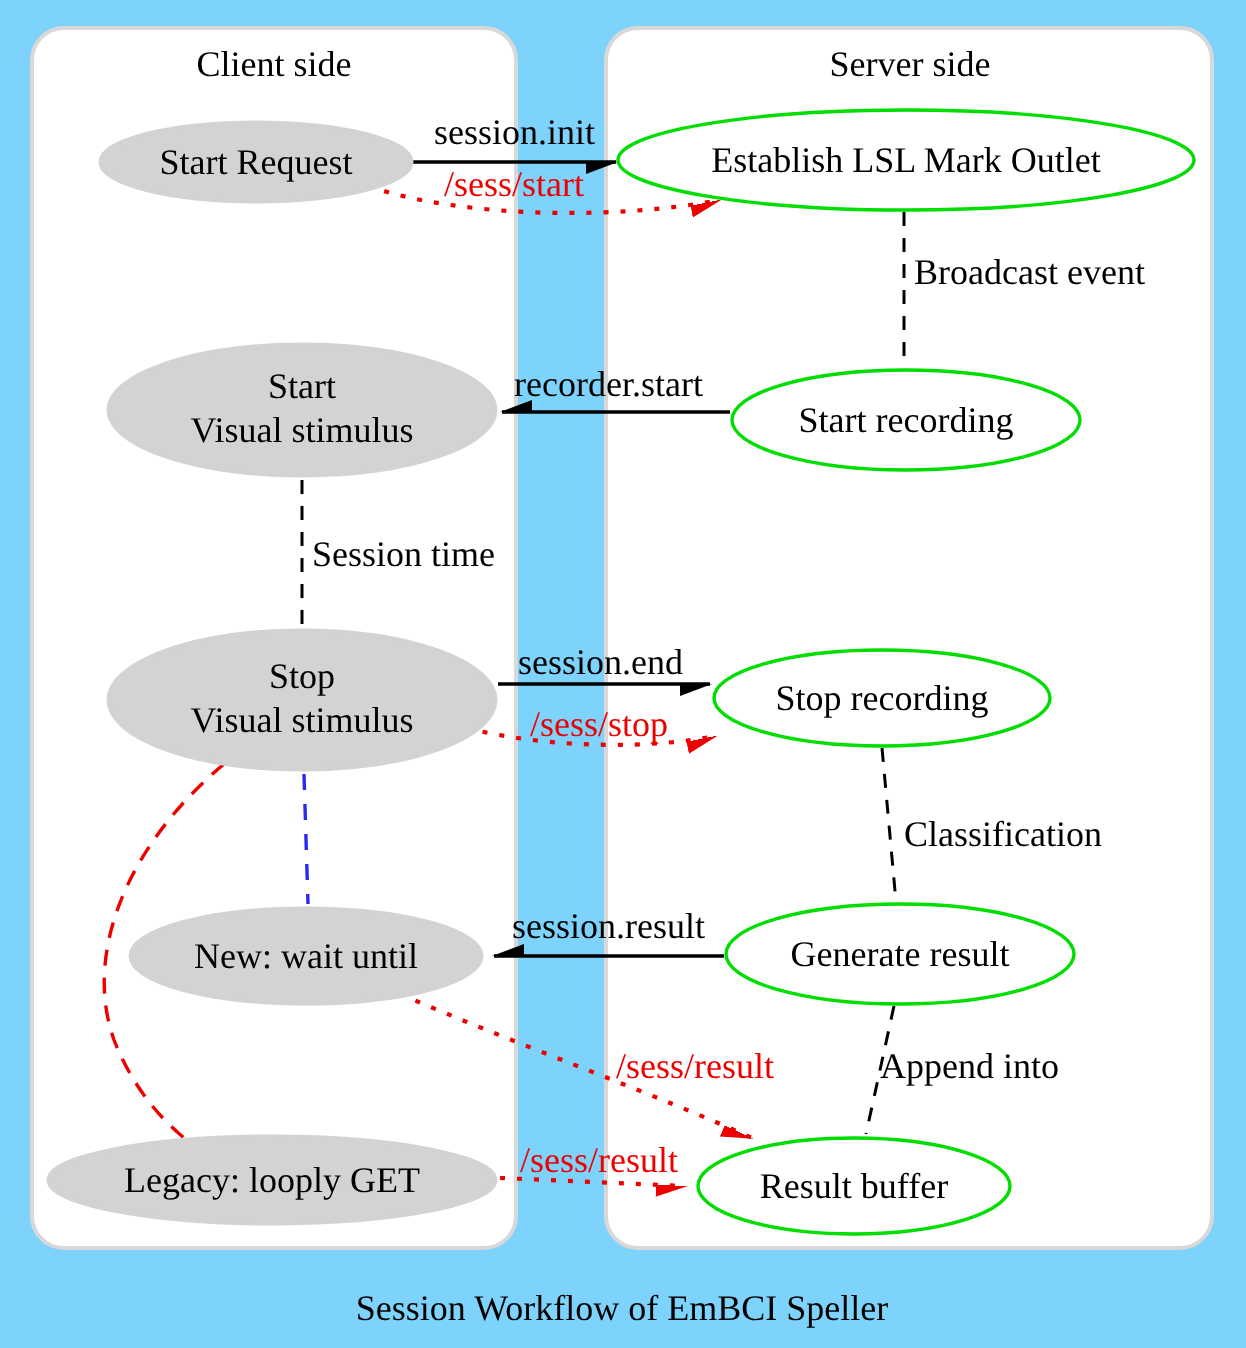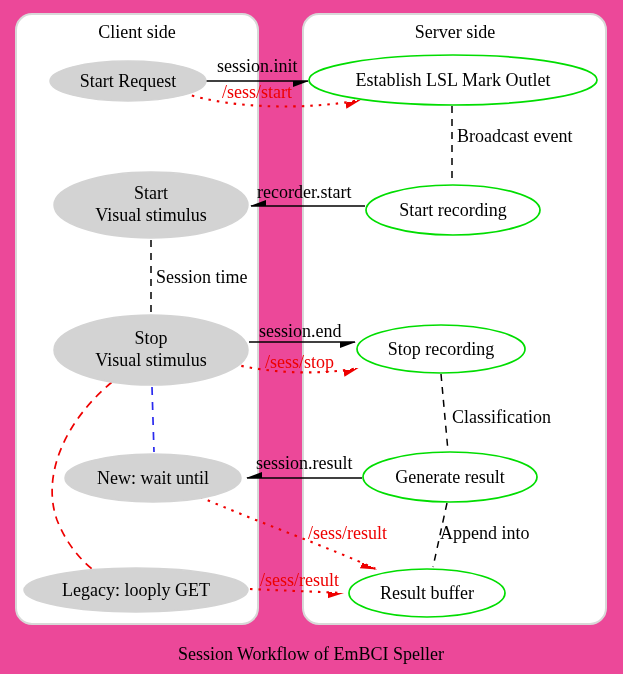--- a/index.html
+++ b/index.html
@@ -1,16 +1,16 @@
 <!DOCTYPE html>
 <html><head>
 <meta charset="utf-8">
 <style>
   html,body{margin:0;padding:0;background:#ffffff;}
-  .stage{position:relative;width:623px;height:674px;background:#ec4899;overflow:hidden;}
+  .stage{position:relative;width:623px;height:674px;background:#7dd3fc;overflow:hidden;}
   svg{display:block;}
   text{font-family:"Liberation Serif","DejaVu Serif",serif;font-size:18px;fill:#000000;}
   .cluster-label{font-size:18px;}
   .edge-label{font-size:18px;}
   .edge-label.red{fill:#ee0000;}
   .node-label{text-anchor:middle;}
   .diagram-title{font-size:18px;text-anchor:middle;}
   .cluster{fill:#ffffff;stroke:#d8d8d8;stroke-width:2;}
   .node-client{fill:#d3d3d3;stroke:#d3d3d3;stroke-width:1.5;}
   .node-server{fill:#ffffff;stroke:#00dd00;stroke-width:1.7;}

